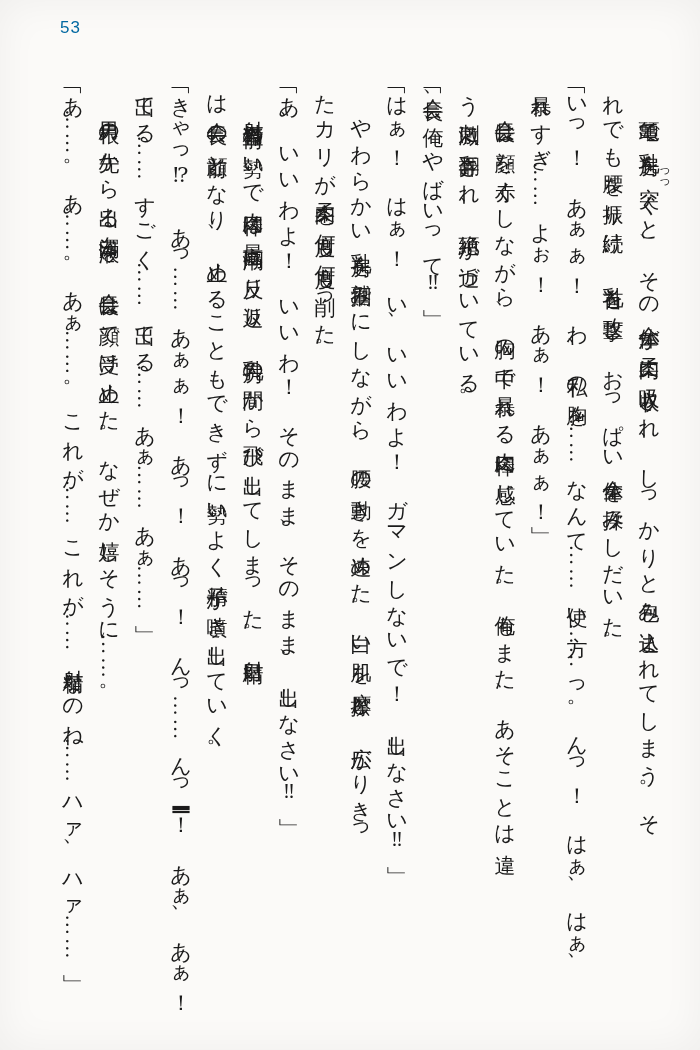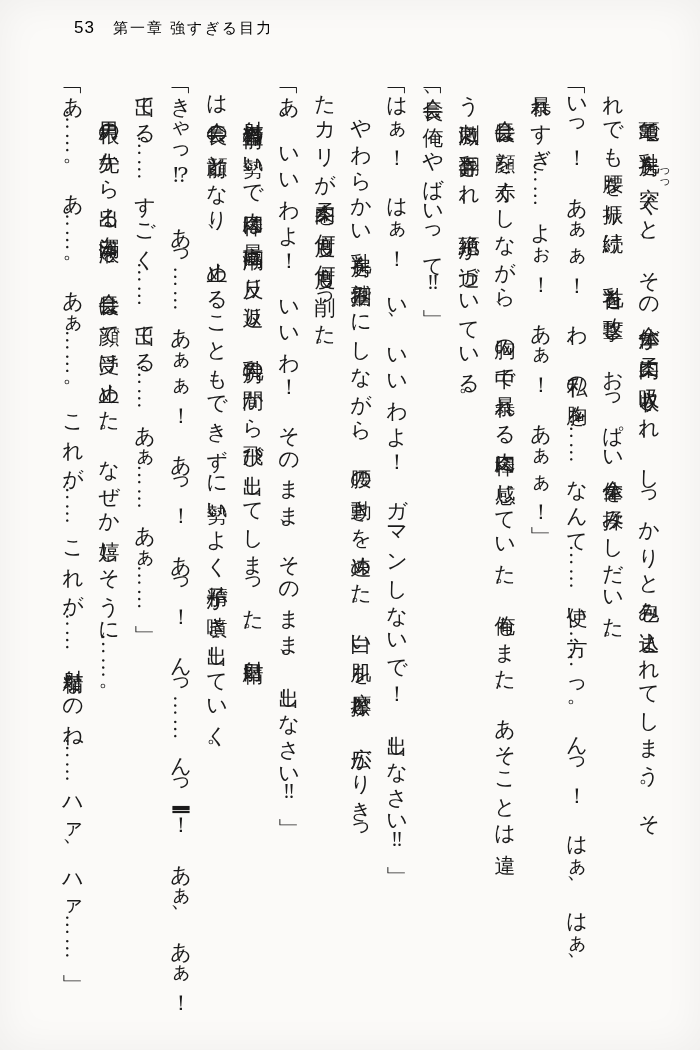--- a/index.html
+++ b/index.html
@@ -15,26 +15,26 @@
     position: relative;
     width: 700px;
     height: 1050px;
     overflow: hidden;
     background: #fbfaf8;
     box-shadow: inset 0 0 40px rgba(0,0,0,0.05);
   }
   .running-header {
     position: absolute;
     top: 18px;
-    left: 74px;
+    left: 60px;
     display: flex;
     align-items: baseline;
     gap: 18px;
     font-family: "Liberation Sans", "DejaVu Sans", sans-serif;
-    color: #000000;
+    color: #0369a1;
   }
   .page-number {
     font-size: 17px;
     letter-spacing: 1px;
   }
   .chapter-title {
     font-size: 15px;
     letter-spacing: 2px;
   }
   .text-body {
@@ -63,21 +63,20 @@
     color: #1b1b1b;
   }
 </style>
 </head>
 <body>
 
 <div class="page">
 
   <div class="running-header">
     <span class="page-number">53</span>
-    <span class="chapter-title">第一章 強すぎる目力</span>
   </div>
 
   <div class="text-body">
       <p class="line indent">亀頭で乳房を<ruby>突<rt>つつ</rt></ruby>くと、その全体が柔肉に吸収され、しっかりと包み込まれてしまう。そ</p>
       <p class="line">れでも腰を振り続け、乳首を攻撃し、おっぱい全体を揉みしだいた。</p>
       <p class="line">「いっ！　あぁぁ！　わ、私の胸を……なんて……使い方……っ。んっ！　はぁ、はぁ、</p>
       <p class="line">暴れすぎ……よぉ！　あぁ！　あぁぁ！」</p>
       <p class="line indent">会長は顔を赤くしながら、胸の中で暴れる肉棒に感じていた。俺もまた、あそことは違</p>
       <p class="line">う刺激に翻弄され、絶頂が近づいている。</p>
       <p class="line">「会長、俺、やばいって‼」</p>

